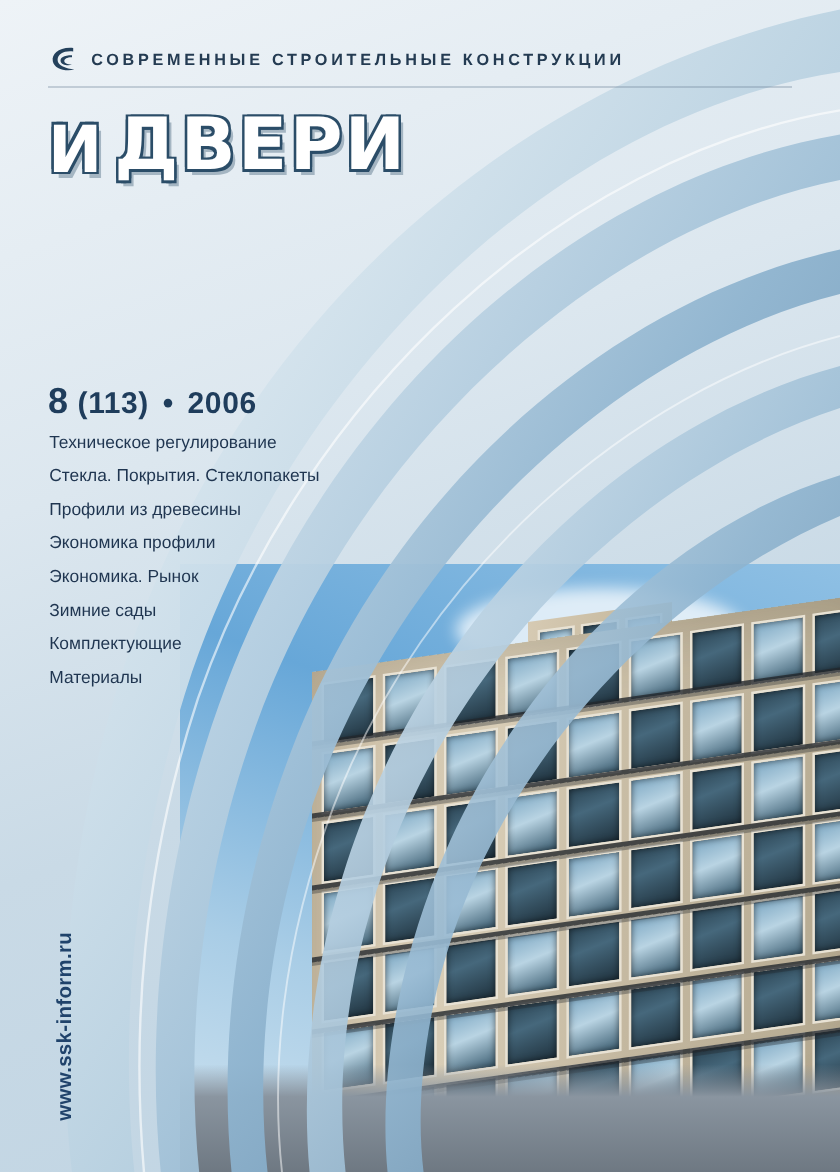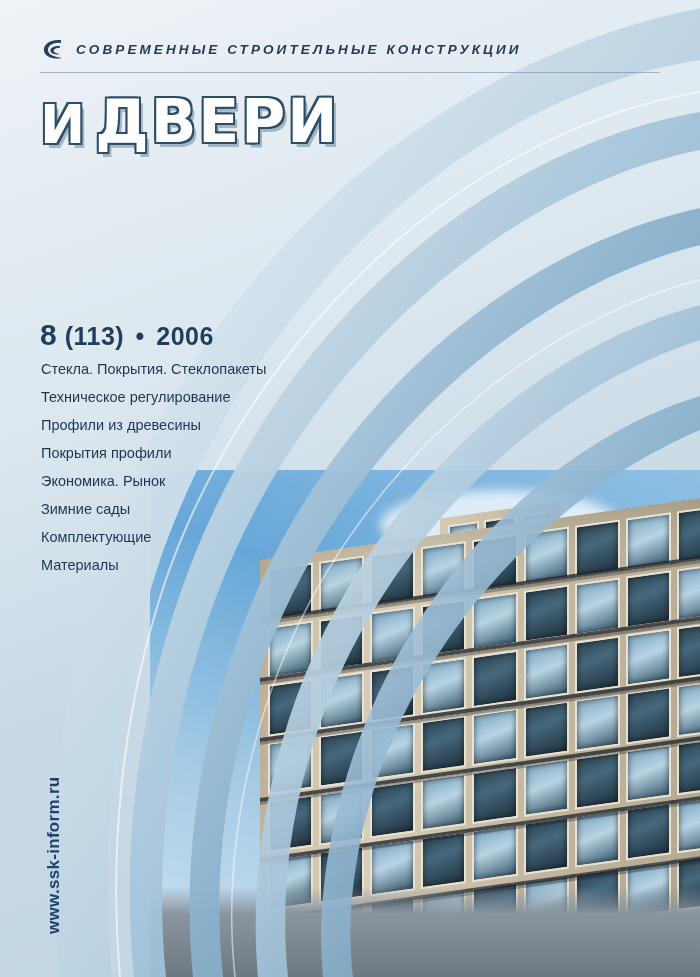--- a/index.html
+++ b/index.html
@@ -124,21 +124,20 @@
     width: 26px;
     height: 26px;
     flex: 0 0 auto;
   }
   .top-title {
     font-size: 13.5px;
     letter-spacing: 3.1px;
     font-weight: bold;
     color: #243b52;
     white-space: nowrap;
-    font-style: italic;
   }
   .rule-line {
     position: absolute;
     left: 40px;
     top: 72px;
     width: 620px;
     height: 1px;
     background: #6f8499;
     opacity: .55;
   }
@@ -376,24 +375,24 @@
   </div>
 
   <div class="issue">
     <span class="num">8</span>
     <span>(113)</span>
     <span class="sep">•</span>
     <span>2006</span>
   </div>
 
   <div class="toc">
+    <div class="toc-item">Техническое регулирование</div>
     <div class="toc-item">Стекла. Покрытия. Стеклопакеты</div>
-    <div class="toc-item">Техническое регулирование</div>
     <div class="toc-item">Профили из древесины</div>
-    <div class="toc-item">Покрытия профили</div>
+    <div class="toc-item">Экономика профили</div>
     <div class="toc-item">Экономика. Рынок</div>
     <div class="toc-item">Зимние сады</div>
     <div class="toc-item">Комплектующие</div>
     <div class="toc-item">Материалы</div>
   </div>
 
   <div class="site">
     <span>www.ssk-inform.ru</span>
   </div>
 

